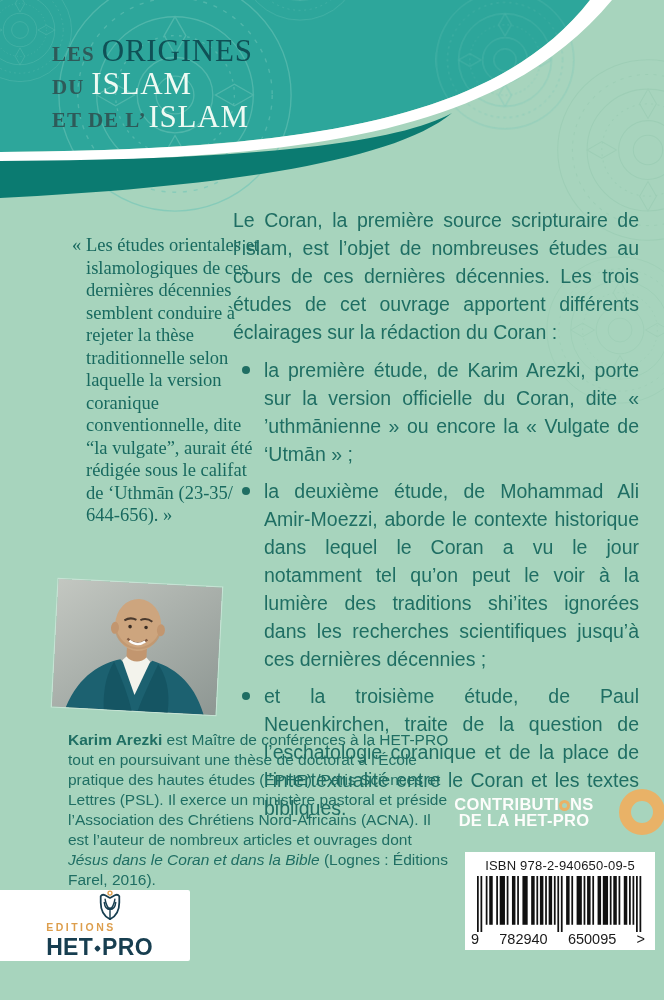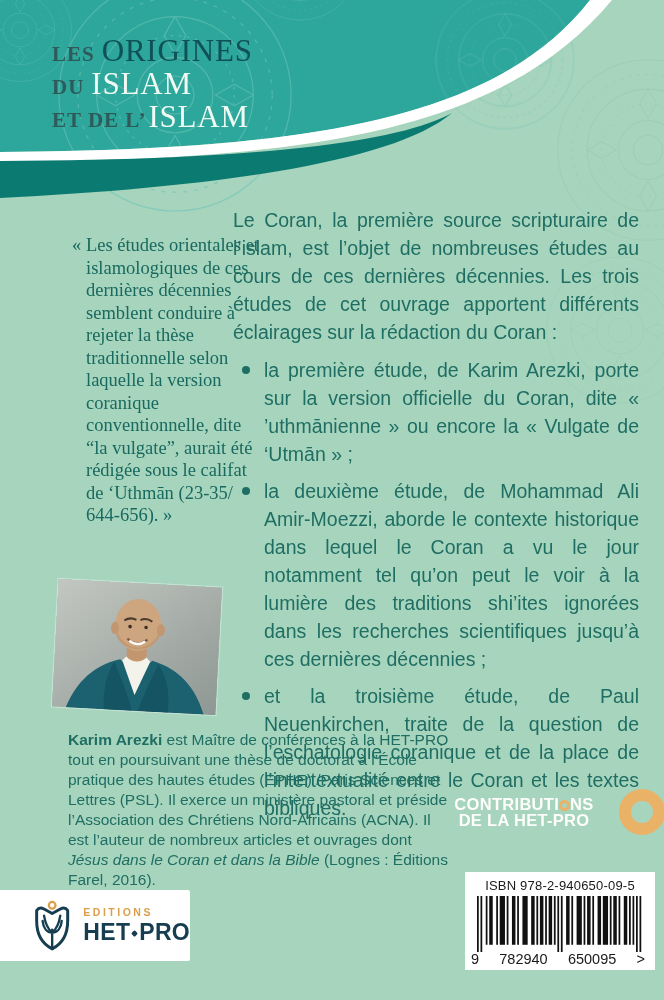--- a/index.html
+++ b/index.html
@@ -44,31 +44,31 @@
   .contrib-text{width:172px;text-align:center;color:#fdfdfb;font-weight:bold;
     font-size:16.5px;line-height:16.5px;letter-spacing:.3px;}
   .o-donut{display:inline-block;width:9px;height:9px;border:3.5px solid #e9b267;
     border-radius:50%;box-sizing:border-box;width:11px;height:11px;
     transform:translateY(1px);}
   .big-ring{width:46px;height:46px;border:12px solid #e9b267;border-radius:50%;
     box-sizing:content-box;width:22px;height:22px;margin-left:9px;}
   
   .logo-box{position:absolute;left:0;top:890px;width:190px;height:71px;
     background:#ffffff;z-index:2;display:flex;align-items:center;
-    border-radius:0 2px 2px 0;}
+    border-radius:0 2px 2px 0;flex-direction:column;}
   .emblem{margin-left:30px;}
   .logo-text{margin-left:9px;}
   .logo-editions{color:#dd9e4c;font-size:10.5px;font-weight:bold;
     letter-spacing:2.5px;margin-bottom:1px;}
   .logo-name{color:#173e50;font-size:23px;font-weight:bold;letter-spacing:.3px;
     display:flex;align-items:center;}
   .logo-dot{width:5px;height:5px;background:#173e50;border-radius:1.5px;
     margin:2px 2px 0 2px;transform:rotate(45deg);}
   
-  .isbn-box{position:absolute;left:465px;top:872px;width:190px;height:98px;
+  .isbn-box{position:absolute;left:465px;top:852px;width:190px;height:98px;
     background:#ffffff;z-index:2;text-align:center;}
   .isbn-label{font-size:13px;color:#1a1a1a;margin-top:6px;letter-spacing:.2px;
     font-family:"Liberation Sans",sans-serif;}
   .barcode{margin:3px auto 0 auto;display:block;}
   .isbn-digits{display:flex;justify-content:space-between;padding:0 10px 0 6px;
     font-size:14.5px;color:#1a1a1a;margin-top:-1px;font-family:"Liberation Sans",sans-serif;}
 </style>
 </head>
 <body>
 

